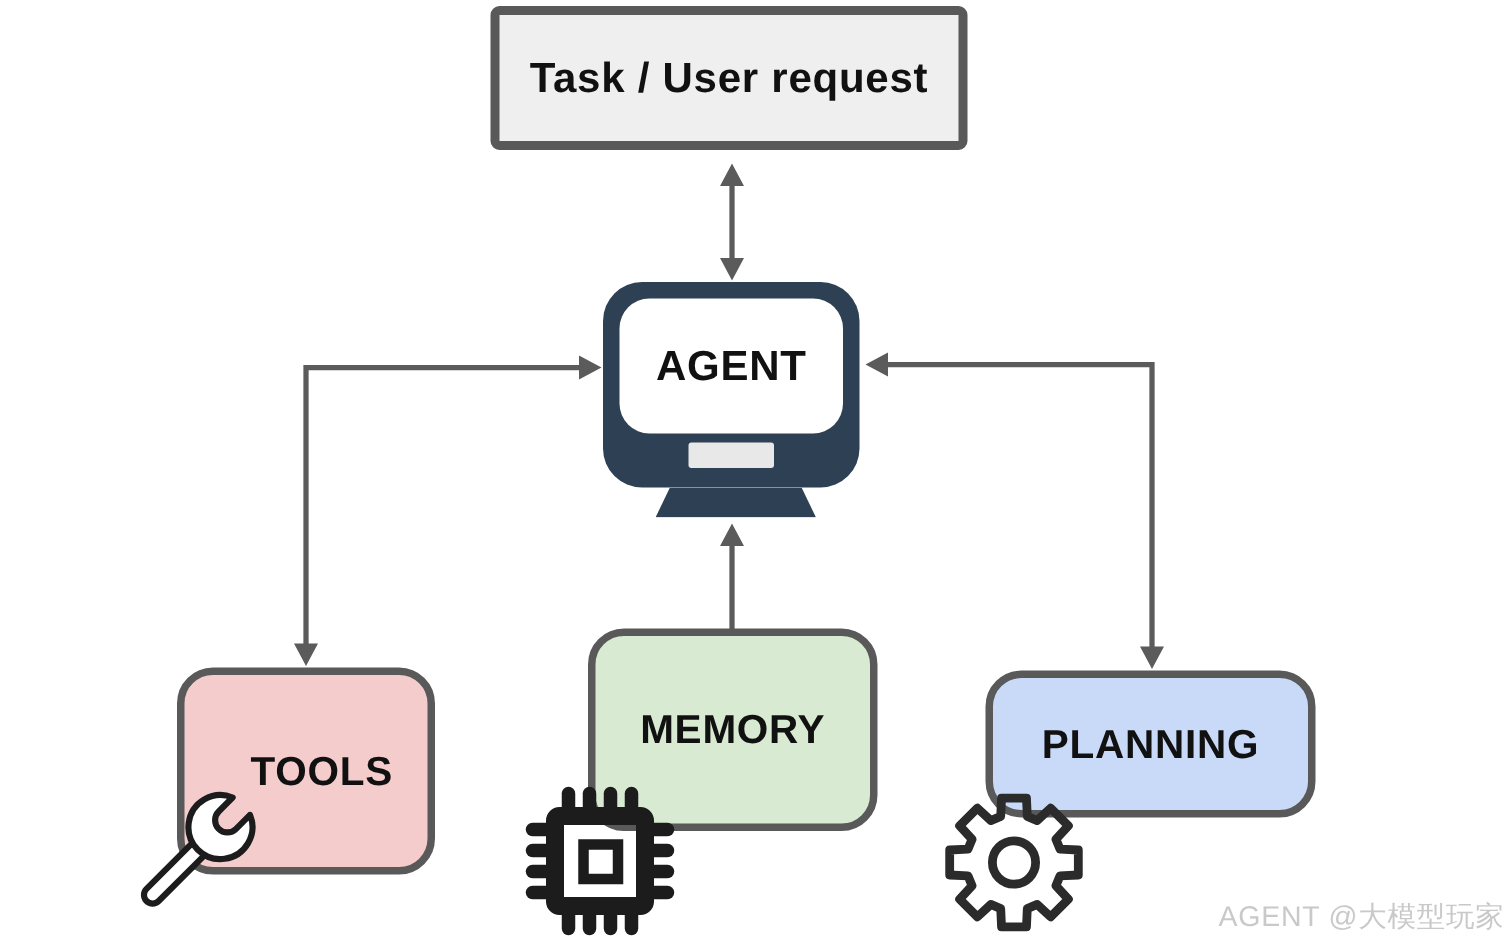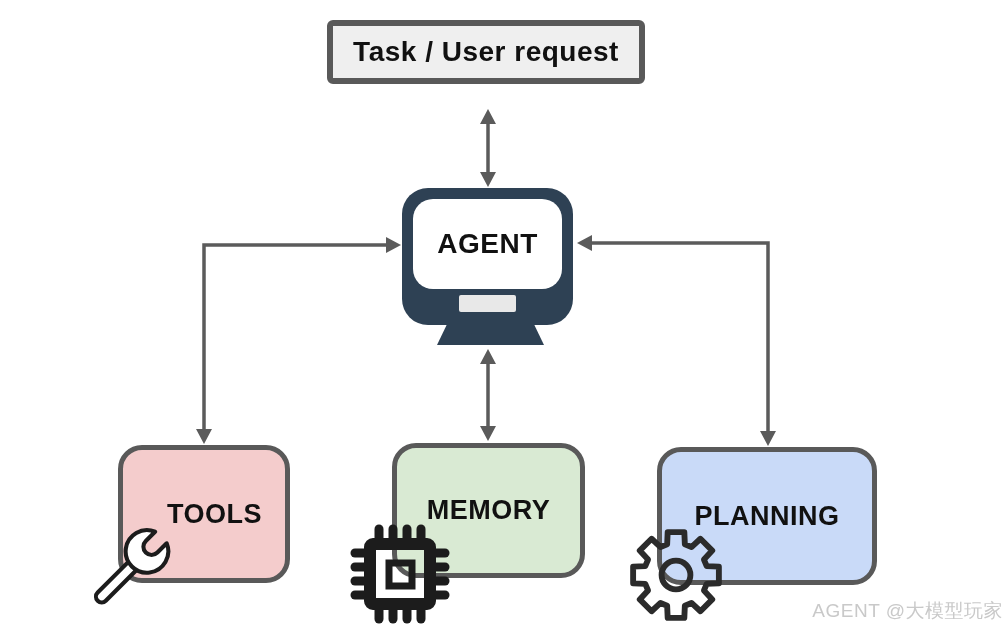--- a/index.html
+++ b/index.html
@@ -10,21 +10,21 @@
     overflow:hidden;
     font-family:"Liberation Sans","DejaVu Sans",sans-serif;
   }
   .overlay{position:absolute;left:0;top:0;width:1005px;height:634px;}
   .connector line,.connector polyline{
     stroke:var(--c-arrow,#5b5b5b);stroke-width:3.5;fill:none;
   }
   .connector polygon{fill:var(--c-arrow,#5b5b5b);stroke:none;}
 
   .task-box{
-    position:absolute;left:327px;top:20px;width:318px;height:64px;
+    position:absolute;left:327px;top:4px;width:318px;height:96px;
     box-sizing:border-box;
     background:var(--c-taskbg,#efefef);
     border:6px solid var(--c-border,#595959);
     border-radius:6px;
     display:flex;align-items:center;justify-content:center;text-align:center;
   }
   .task-box .label{
     font-size:28px;font-weight:700;color:var(--c-label,#111111);
     letter-spacing:.5px;
   }
@@ -58,22 +58,22 @@
     position:absolute;box-sizing:border-box;
     border:5px solid var(--c-border,#595959);
     border-radius:24px;
     display:flex;align-items:center;justify-content:center;
   }
   .node .label{
     font-size:27px;font-weight:700;color:var(--c-label,#111111);
     letter-spacing:.5px;
   }
   .node-tools{left:118px;top:445px;width:172px;height:138px;padding-left:21px;}
-  .node-memory{left:392px;top:443px;width:193px;height:135px;}
-  .node-planning{left:657px;top:447px;width:220px;height:138px;}
+  .node-memory{left:392px;top:419px;width:193px;height:135px;}
+  .node-planning{left:657px;top:447px;width:220px;height:98px;}
 
   .corner-icon{position:absolute;}
   .icon-wrench{left:76px;top:526px;width:100px;height:104px;}
   .icon-chip{left:350px;top:524px;width:100px;height:100px;}
   .icon-gear{left:628px;top:527px;width:96px;height:96px;}
 
   .icon-wrench path{
     fill:#ffffff;stroke:var(--c-icon,#1c1c1c);stroke-width:5;
     stroke-linejoin:round;
   }

